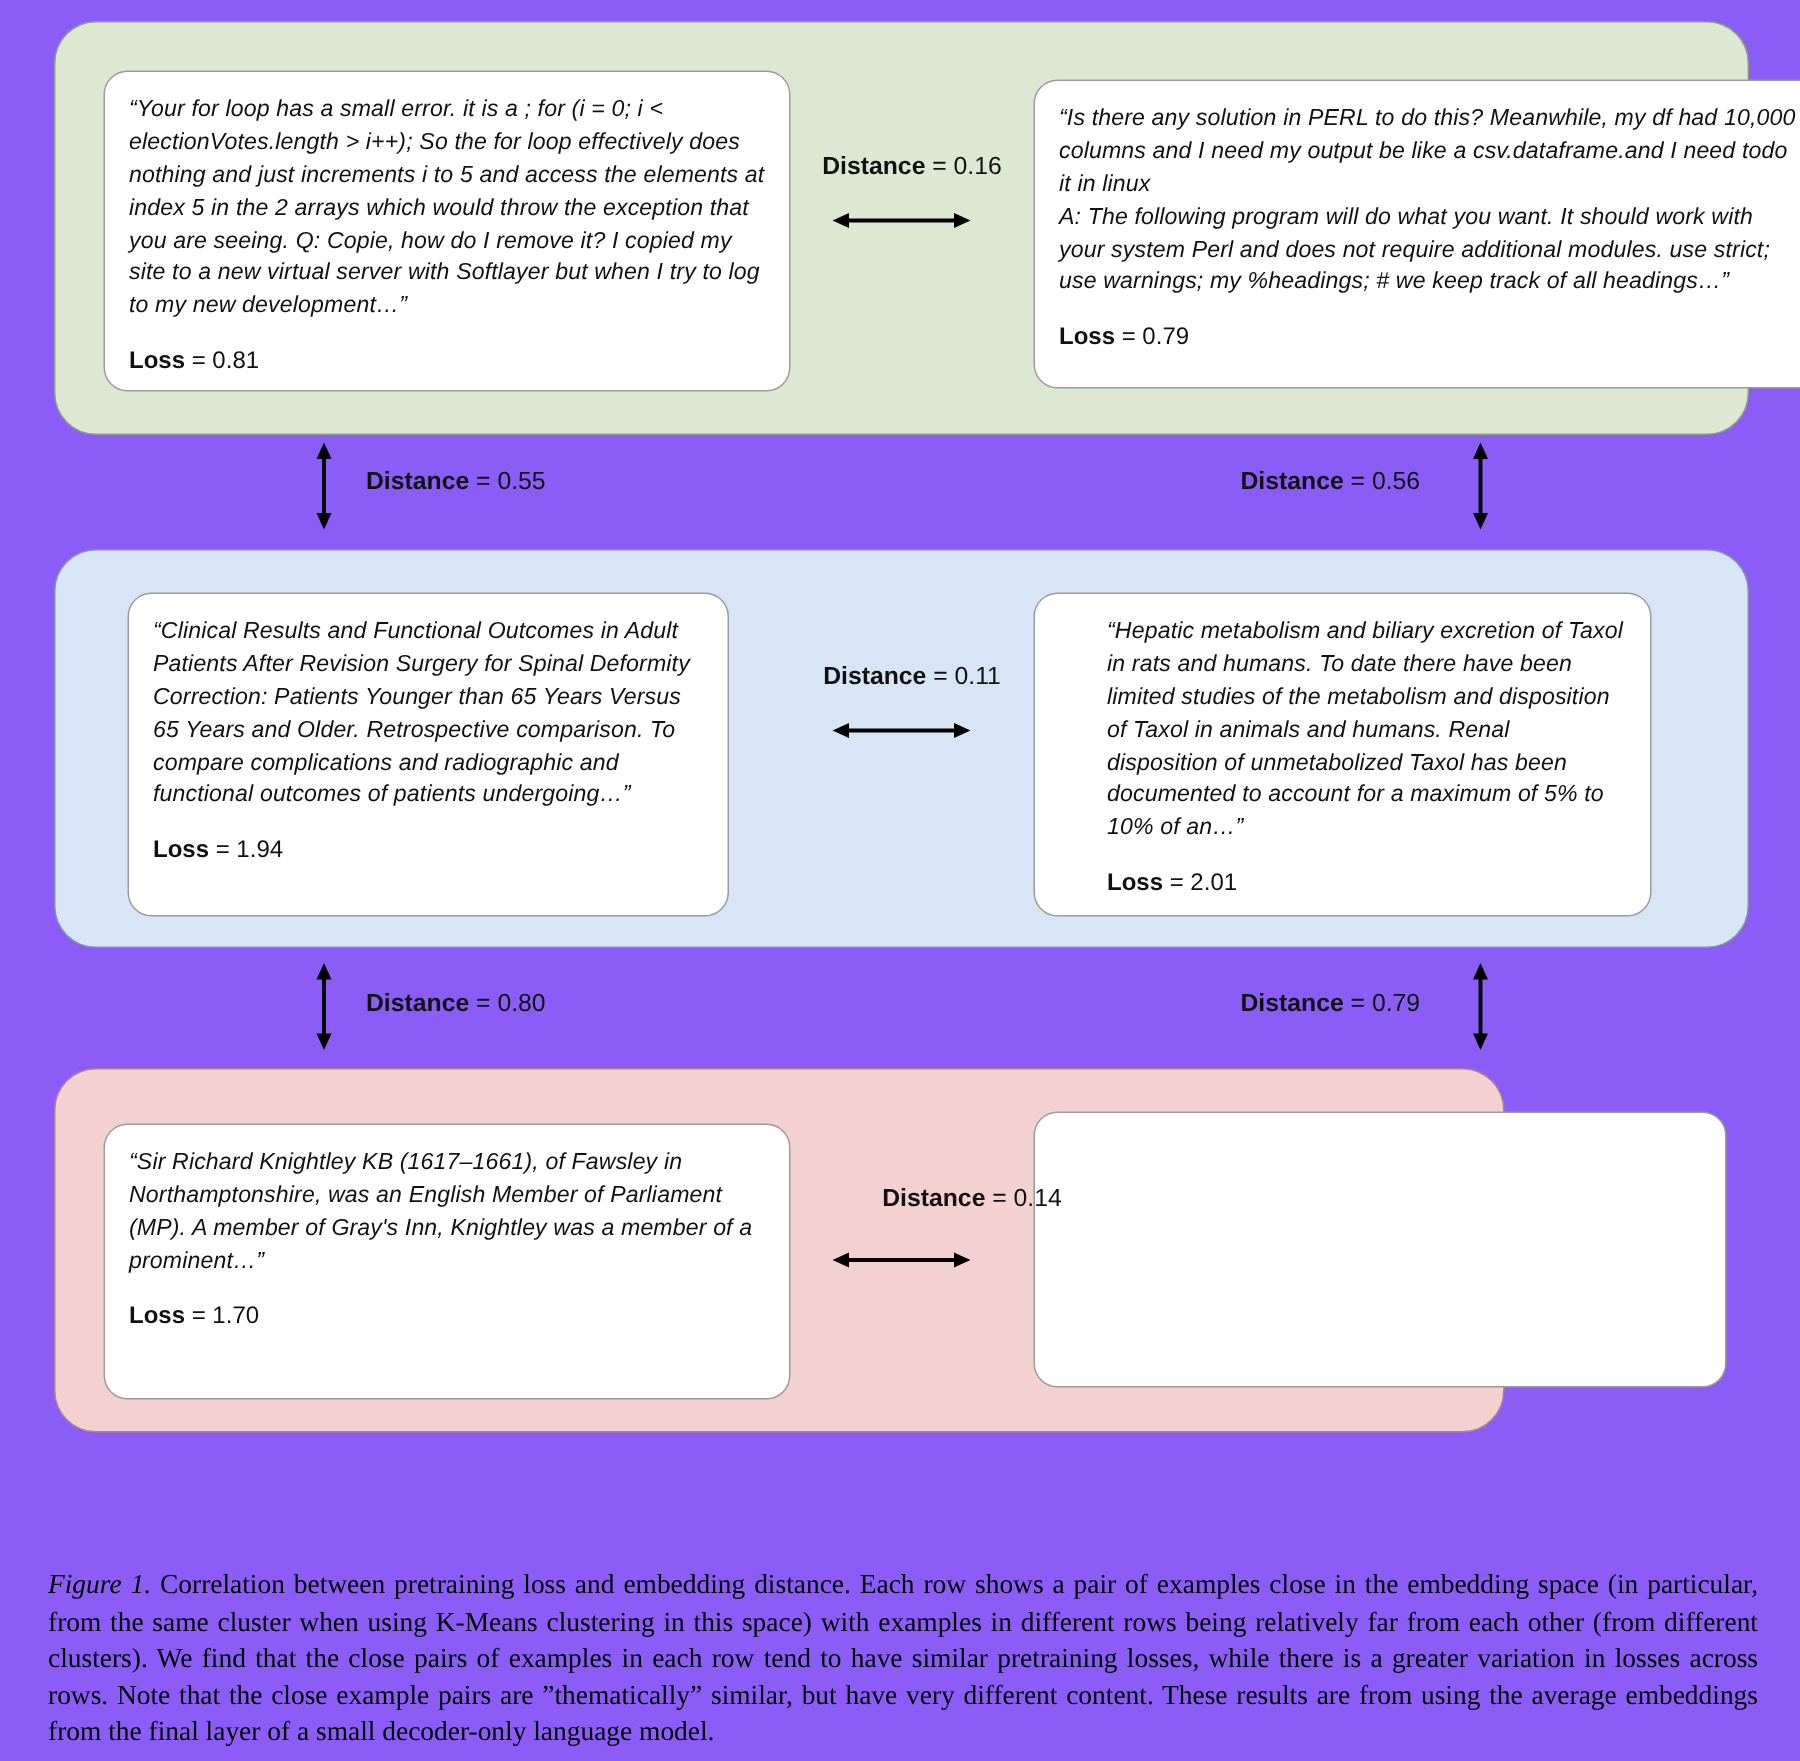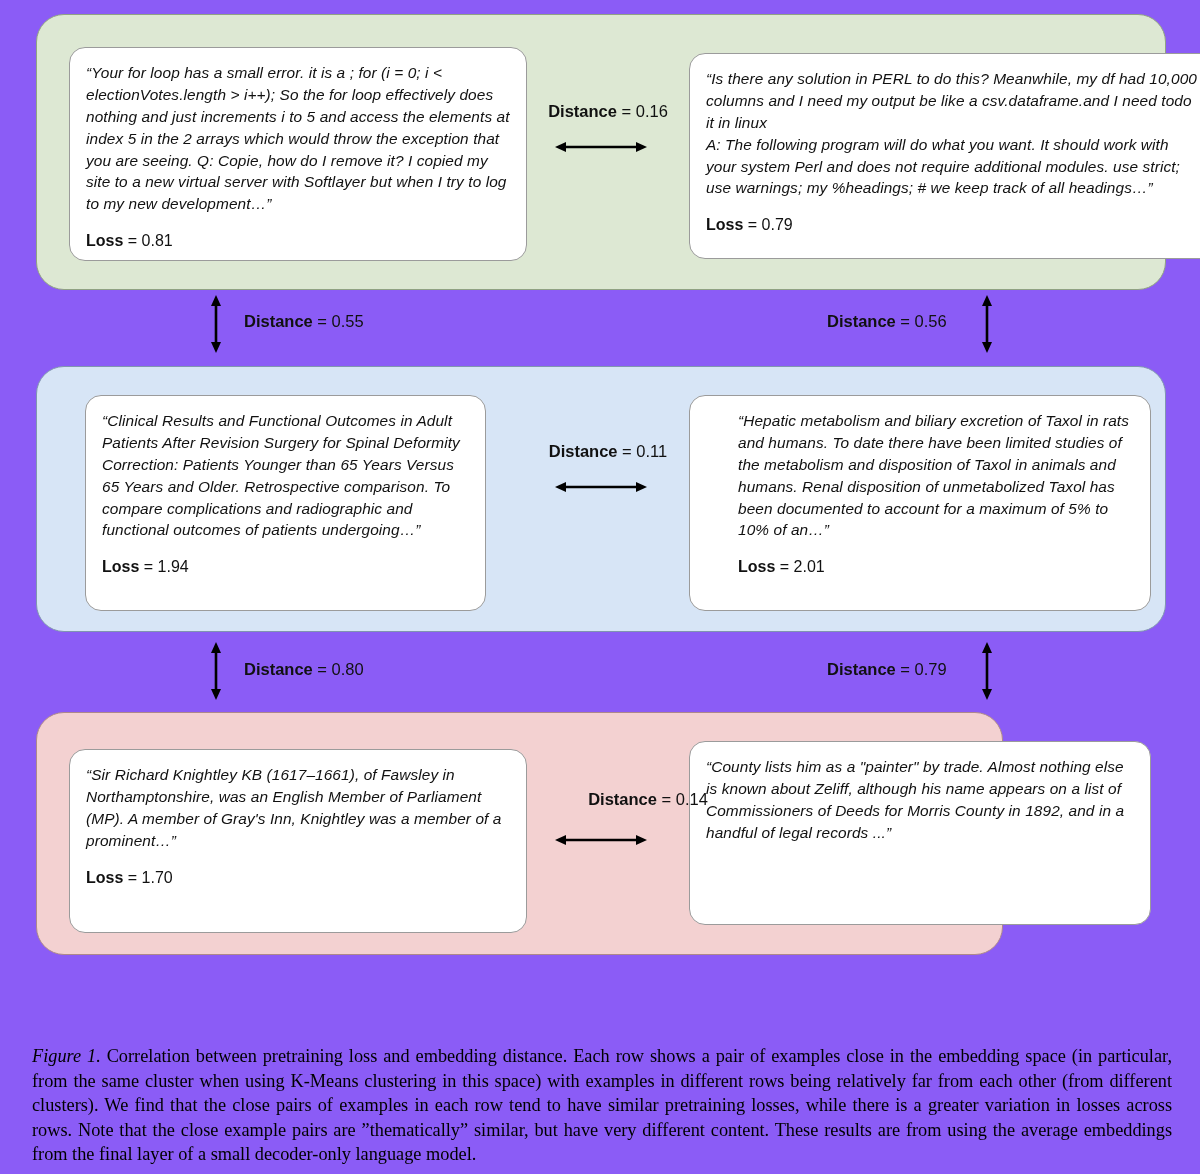--- a/index.html
+++ b/index.html
@@ -77,21 +77,21 @@
         <path d="M3 12 L8 1 L13 12 Z" fill="#000"></path>
         <path d="M3 48 L8 59 L13 48 Z" fill="#000"></path>
       </svg>
   </div>
 
   <div class="cluster" style="left: 36px; top: 366px; width: 1130px; height: 266px; background: rgb(215, 229, 246); border-color: rgb(128, 149, 176);">
     <div class="example-box" style="left:32px; top:28px; width:401px; height:216px;margin-left:16px;">
       <p class="quote">“Clinical Results and Functional Outcomes in Adult Patients After Revision Surgery for Spinal Deformity Correction: Patients Younger than 65 Years Versus 65 Years and Older. Retrospective comparison. To compare complications and radiographic and functional outcomes of patients undergoing…”</p>
       <p class="loss"><b>Loss</b><span> = 1.94</span></p>
     </div>
-    <div class="example-box" style="left:652px; top:28px; width:462px; height:216px;padding-left:48px;">
+    <div class="example-box" style="left:652px; top:28px; width:412px; height:216px;padding-left:48px;">
       <p class="quote">“Hepatic metabolism and biliary excretion of Taxol in rats and humans. To date there have been limited studies of the metabolism and disposition of Taxol in animals and humans. Renal disposition of unmetabolized Taxol has been documented to account for a maximum of 5% to 10% of an…”</p>
       <p class="loss"><b>Loss</b><span> = 2.01</span></p>
     </div>
   </div>
   <div class="dist" style="left:608px; top:442px;"><b>Distance</b><span> = 0.11</span></div>
   <div class="harrow" style="left:601px; top:479px;">
     <svg viewBox="0 0 96 16" width="96" height="16">
         <path d="M10 8 H86" stroke="#000" stroke-width="2.6"></path>
         <path d="M13 3 L2 8 L13 13 Z" fill="#000"></path>
         <path d="M83 3 L94 8 L83 13 Z" fill="#000"></path>
@@ -114,21 +114,20 @@
         <path d="M3 48 L8 59 L13 48 Z" fill="#000"></path>
       </svg>
   </div>
 
   <div class="cluster" style="left: 36px; top: 712px; width: 967px; height: 243px; background: rgb(243, 209, 209); border-color: rgb(173, 136, 139);">
     <div class="example-box" style="left:32px; top:36px; width:458px; height:184px;">
       <p class="quote">“Sir Richard Knightley KB (1617–1661), of Fawsley in Northamptonshire, was an English Member of Parliament (MP). A member of Gray's Inn, Knightley was a member of a prominent…”</p>
       <p class="loss"><b>Loss</b><span> = 1.70</span></p>
     </div>
     <div class="example-box" style="left:652px; top:28px; width:462px; height:184px;">
-      <p class="quote">“County lists him as a "painter" by trade. Almost nothing else is known about Zeliff, although his name appears on a list of Commissioners of Deeds for Morris County in 1892, and in a handful of legal records ...”</p>
     </div>
   </div>
   <div class="dist" style="left:608px; top:790px;margin-left:40px;"><b>Distance</b><span> = 0.14</span></div>
   <div class="harrow" style="left:601px; top:832px;">
     <svg viewBox="0 0 96 16" width="96" height="16">
         <path d="M10 8 H86" stroke="#000" stroke-width="2.6"></path>
         <path d="M13 3 L2 8 L13 13 Z" fill="#000"></path>
         <path d="M83 3 L94 8 L83 13 Z" fill="#000"></path>
       </svg>
   </div>

